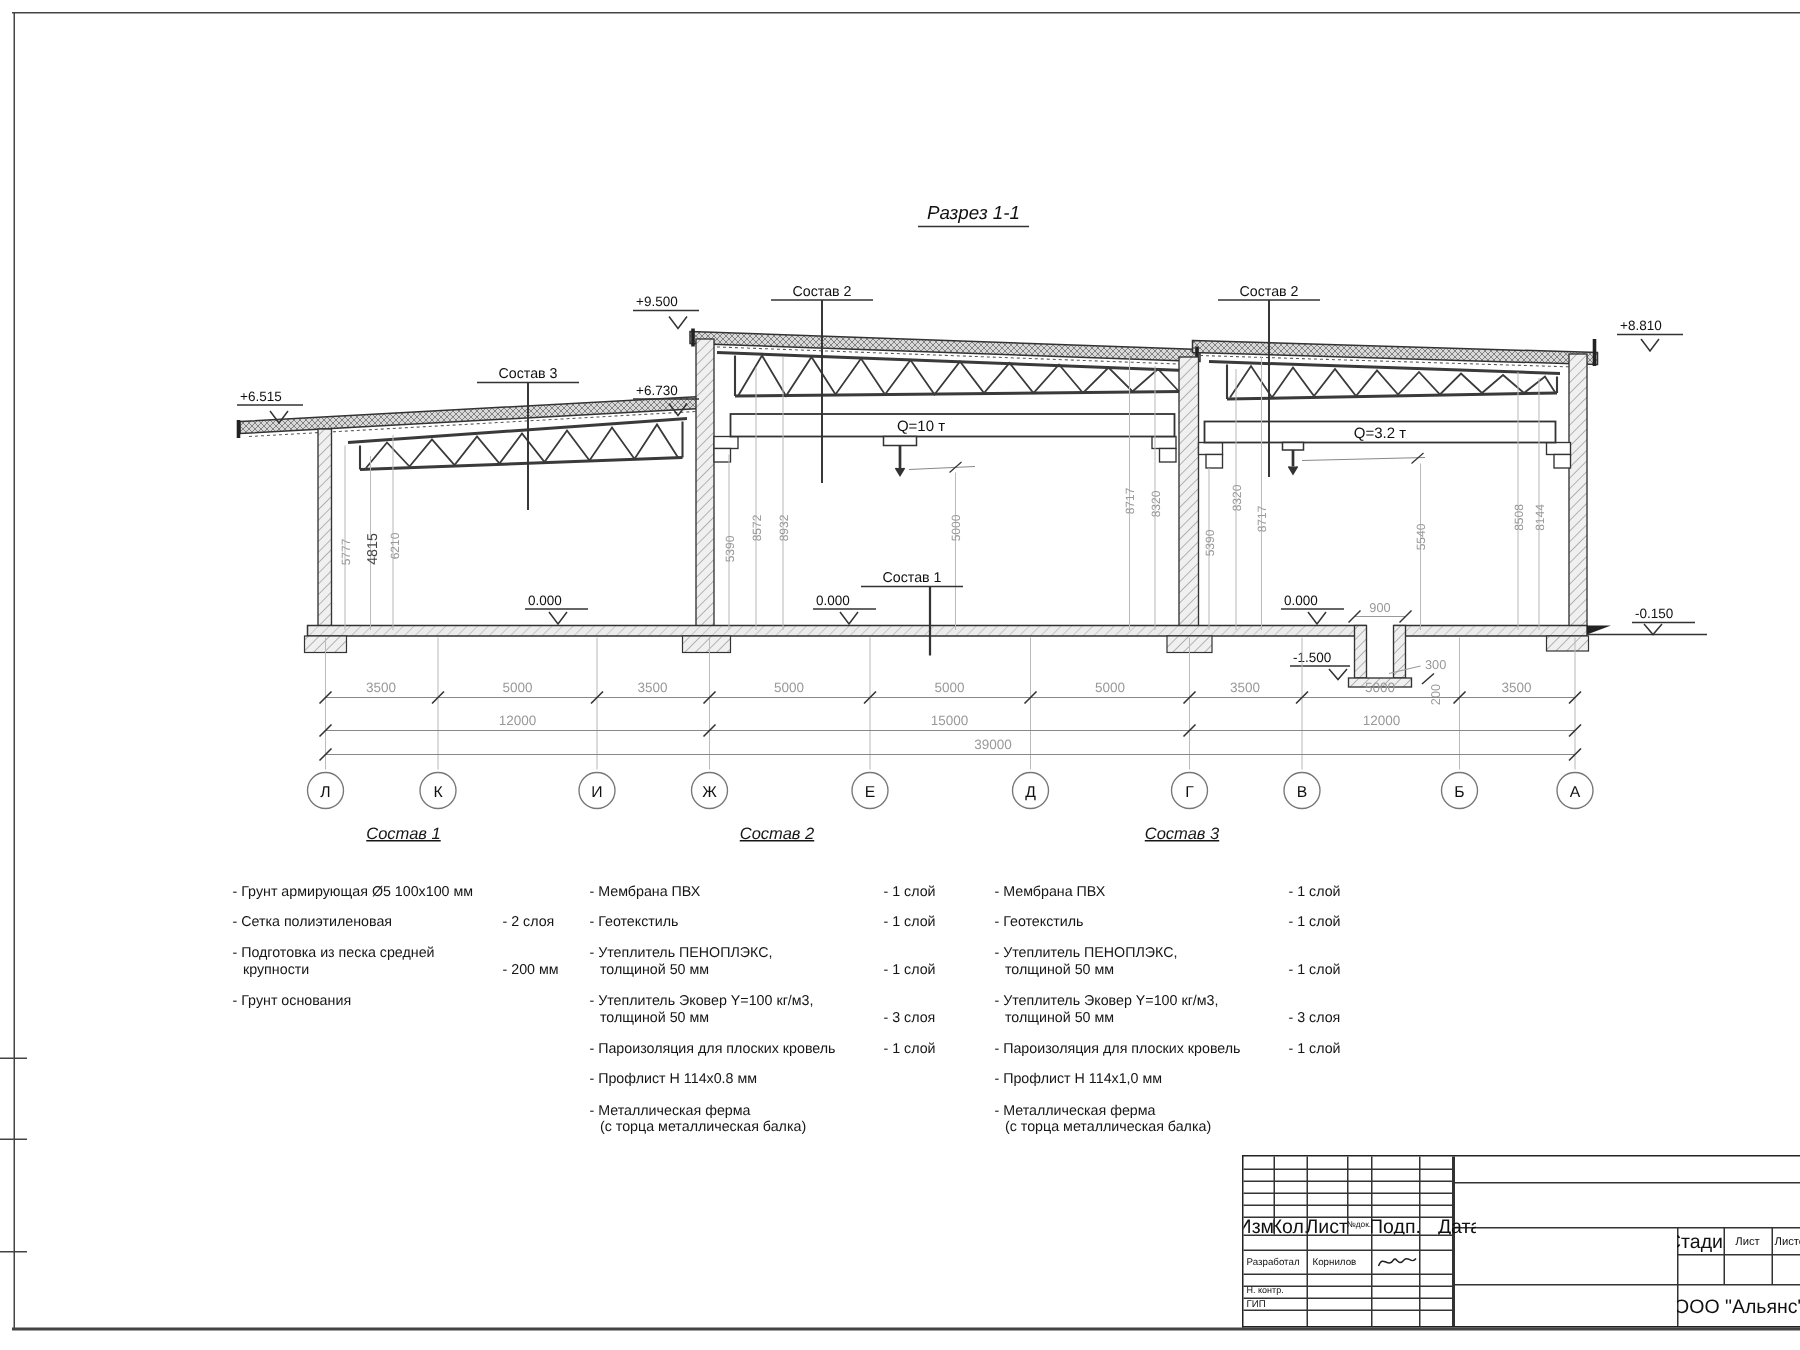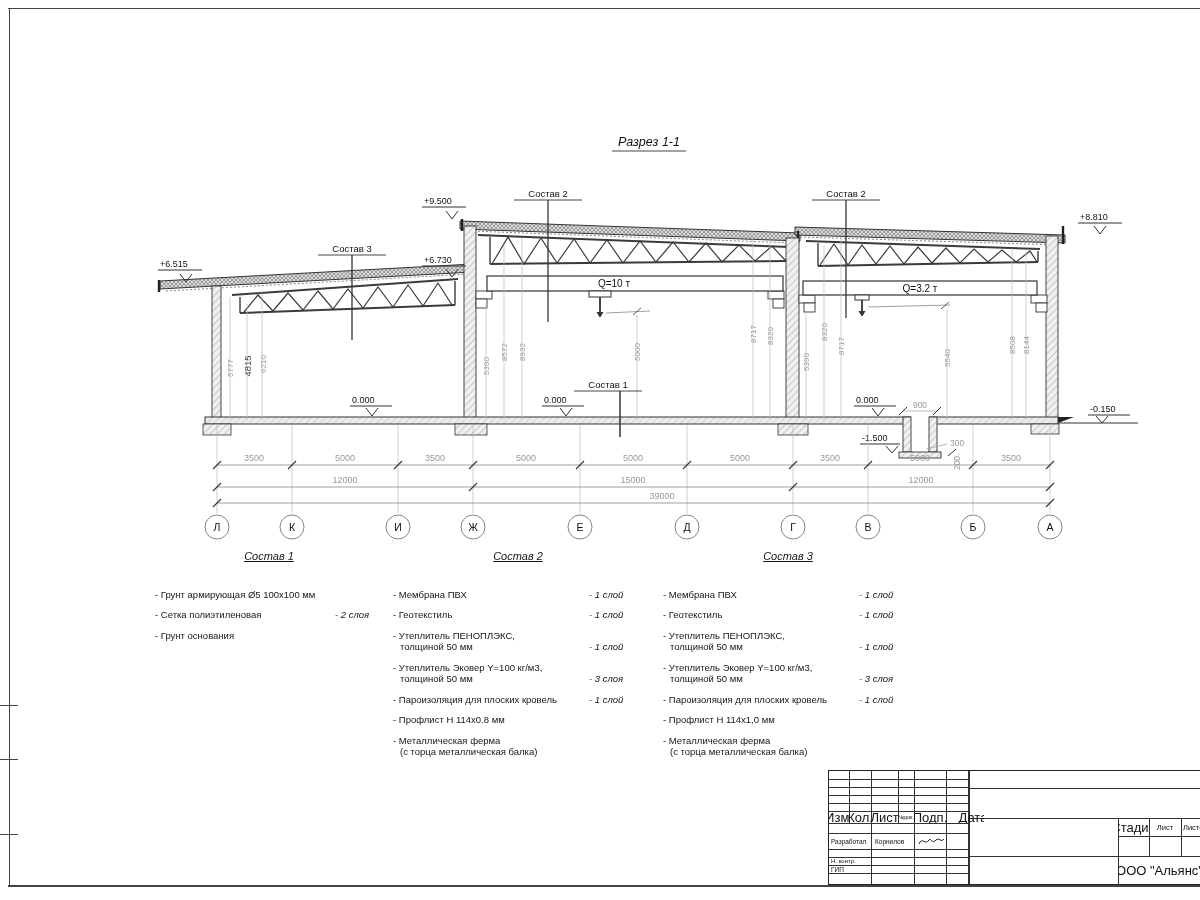--- a/index.html
+++ b/index.html
@@ -4,21 +4,21 @@
 <style>
   html,body{margin:0;padding:0;background:#fff;width:1200px;height:900px;overflow:hidden;
     font-family:"Liberation Sans", sans-serif;color:#111;}
   .abs{position:absolute;}
   .frameline{position:absolute;background:#444;}
   
   .sostav{position:absolute;font-size:9.5px;line-height:11.5px;color:#161616;}
   .sostav .hd{text-align:center;font-style:italic;font-size:11px;text-decoration:underline;margin-bottom:26px;}
   .sostav .row{display:flex;align-items:flex-end;margin-bottom:9px;}
   .sostav .t{flex:1;padding-right:6px;white-space:pre-line;text-indent:-7px;padding-left:7px;}
-  .sostav .q{flex:none;width:54px;font-style:italic;}
+  .sostav .q{flex:none;width:54px;}
   
   #stamp{position:absolute;left:828px;top:770px;width:372px;height:113px;
     border-top:1.6px solid #222;border-left:1.6px solid #222;border-bottom:1.6px solid #222;}
   #stamp .vl{position:absolute;width:1px;background:#333;}
   #stamp .hl{position:absolute;height:1px;background:#333;}
   #stamp .cell{position:absolute;display:flex;align-items:center;justify-content:center;
     font-size:13px;overflow:hidden;white-space:nowrap;}
   #stamp .left{justify-content:flex-start;padding-left:2px;}
   .company{font-size:9.5px;}
 </style>
@@ -321,20 +321,25 @@
   <div class="hd">Состав 1</div>
   <div class="row">
       <div class="t">- Грунт армирующая Ø5 100x100 мм</div>
       <div class="q" style="width:48px"></div>
     </div>
   <div class="row">
       <div class="t">- Сетка полиэтиленовая</div>
       <div class="q" style="width:48px">-  2 слоя</div>
     </div>
   <div class="row">
+      <div class="t">- Подготовка из песка средней
+крупности</div>
+      <div class="q" style="width:48px">- 200 мм</div>
+    </div>
+  <div class="row">
       <div class="t">- Грунт основания</div>
       <div class="q" style="width:48px"></div>
     </div>
 </div>
 
 <div class="sostav" style="left:393px;top:551px;width:250px;">
   <div class="hd">Состав 2</div>
   <div class="row">
       <div class="t">- Мембрана ПВХ</div>
       <div class="q">- 1 слой</div>

